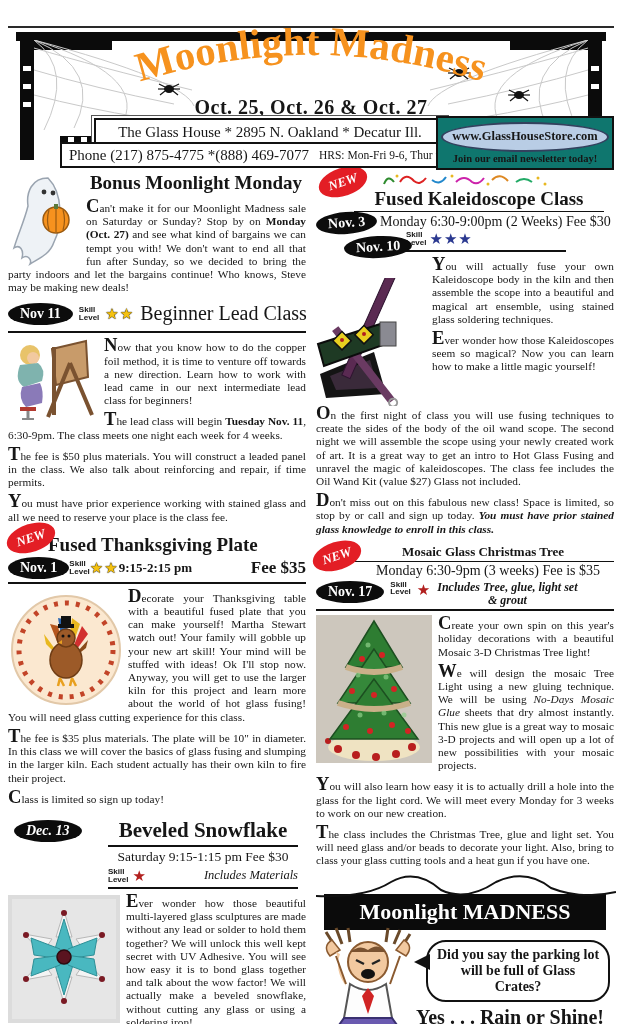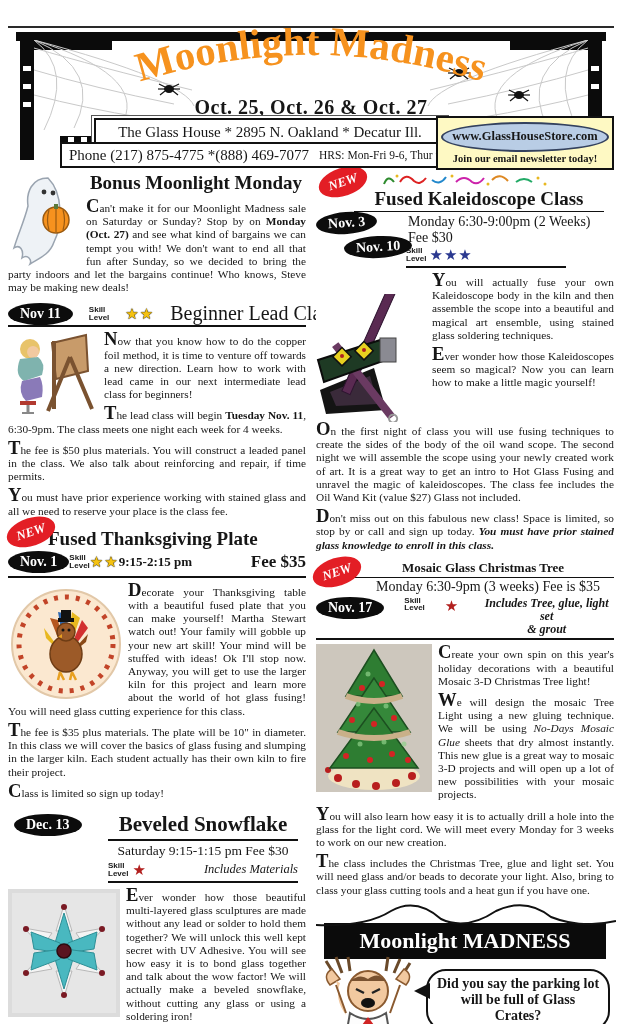--- a/index.html
+++ b/index.html
@@ -26,21 +26,21 @@
     background:#fff; border:2px solid #111; box-shadow:0 0 0 2px #fff, 0 0 0 3px #555;
     display:flex; align-items:center; justify-content:center; font-size:15px; }
   .mh-checker { position:absolute; top:110px; left:52px; width:360px; height:10px; z-index:3;
     background:repeating-linear-gradient(90deg,#0b0b0b 0 7px,#fff 7px 13px);
     border:1px solid #0b0b0b; }
   .mh-phonebar { position:absolute; top:116px; left:52px; width:386px; height:26px; z-index:5;
     background:#fff; border:2px solid #111; display:flex; align-items:center; padding:0 7px; gap:10px; }
   .mh-phone { font-size:15px; white-space:nowrap; }
   .mh-hours { font-size:11.5px; white-space:nowrap; }
   .mh-webbox { position:absolute; top:90px; right:0px; width:178px; height:54px; z-index:5;
-    background:#fef9c3; border:2px solid #111; display:flex; flex-direction:column;
+    background:#0f766e; border:2px solid #111; display:flex; flex-direction:column;
     align-items:center; justify-content:space-evenly; padding:2px; }
   .mh-oval { width:168px; height:30px; border-radius:50%; background:#B9CDE5; border:2px solid #33415e;
     display:flex; align-items:center; justify-content:center; font-weight:bold; font-size:12.5px; }
   .mh-cta { font-weight:bold; font-size:10.5px; }
   .spider { position:absolute; z-index:2; }
   
   .columns { position:absolute; top:172px; left:8px; width:606px; display:flex; gap:10px; }
   .col { width:298px; }
   p.body { font-size:11.3px; line-height:1.17; text-align:justify; margin:5px 0; }
   p.body.dc::first-letter { font-size:1.65em; font-weight:bold; line-height:0.75; }
@@ -56,56 +56,56 @@
   .stars.navy { color:#2B3990; }
   .stars.red  { color:#B2201F; }
   .rule2 { border-bottom:2px solid #111; }
   .sec-title { font-weight:bold; text-align:center; }
   
   .bonus { position:relative; min-height:118px; }
   .bonus .ghost { float:left; width:72px; height:92px; margin:2px 4px 0 2px; }
   .bonus h2 { font-size:19px; margin:0 0 2px 0; text-align:center; }
   
   .lead { margin-top:8px; }
-  .lead-head { display:flex; align-items:center; gap:16px; padding-bottom:0; }
+  .lead-head { display:flex; align-items:center; gap:6px; padding-bottom:6px; }
   .lead-head .title { font-size:20px; font-weight:normal; white-space:nowrap; }
   .lead .artist { float:left; width:92px; height:84px; margin:4px 4px 0 0; }
   
   .thx { margin-top:10px; position:relative; }
   .thx .new-badge { position:absolute; left:-2px; top:-10px; z-index:2; }
   .thx h2 { font-size:19px; margin-left:40px; }
   .thx-row { display:flex; align-items:center; padding:1px 0 3px 0; }
   .thx-time { font-weight:bold; font-size:13px; }
   .thx-fee { font-weight:bold; font-size:17px; margin-left:auto; }
   .thx .plate { float:left; width:112px; height:112px; margin:10px 6px 2px 2px; }
   
   .snow { margin-top:12px; position:relative; }
-  .snow-datebadge { position:absolute; left:6px; top:2px; }
+  .snow-datebadge { position:absolute; left:6px; top:2px;font-style:italic; }
   .snow h2 { font-size:21px; margin-left:100px; width:190px; padding-bottom:2px; }
   .snow-sched { margin-left:100px; width:190px; font-size:13.5px; text-align:center; padding:2px 0; }
   .snow-skillrow { margin-left:100px; width:190px; display:flex; align-items:center; gap:4px; padding-bottom:2px; }
   .snow-inc { font-style:italic; font-size:12.5px; margin-left:auto; }
   .snow .photo { float:left; width:112px; height:128px; margin:6px 6px 2px 0; background:#d9d9d9; }
   
   .kal { position:relative; }
   .kal .new-badge { position:absolute; left:2px; top:-4px; }
   .kal .confetti { display:block; margin:0 auto; }
   .kal h2 { font-size:19px; padding-bottom:1px; border-bottom:1.5px solid #111; margin:0 0 2px 38px; width:250px; text-align:center;}
-  .kal-sched { font-size:14px; margin-left:92px; }
+  .kal-sched { font-size:14px; margin-left:64px; }
   .kal-skill { margin-left:90px; display:flex; align-items:center; gap:3px; width:160px; padding-bottom:2px; }
   .kal-d1 { position:absolute; left:0px; top:40px; transform:rotate(-4deg); }
   .kal-d2 { position:absolute; left:28px; top:64px; transform:rotate(-3deg); }
   .kal .photo { float:left; width:110px; height:128px; margin:26px 6px 0 0; }
   .kal-body1 { margin-left:0; }
   
   .moz { margin-top:8px; position:relative; }
   .moz .new-badge { position:absolute; left:-4px; top:-2px; }
   .moz h2 { font-size:13px; margin-left:36px; width:262px; padding-bottom:1px; border-bottom:1.5px solid #111; text-align:center; }
   .moz-sched { font-size:14px; margin-left:60px; padding-top:1px; }
-  .moz-row { display:flex; align-items:flex-start; gap:20px; padding:2px 0 2px 0; }
+  .moz-row { display:flex; align-items:flex-start; gap:6px; padding:2px 0 2px 0; }
   .moz-inc { font-style:italic; font-weight:bold; font-size:12px; text-align:center; line-height:1.1; }
   .moz .photo { float:left; width:116px; height:148px; margin:4px 6px 2px 0; background:#cdc7bd; }
   
   .mad { margin-top:6px; position:relative; }
   .mad .wave { display:block; margin:0 auto -6px auto; }
   .mad-banner { width:282px; margin:0 auto; background:#0b0b0b; color:#fff; text-align:center;
     font-weight:bold; font-size:22px; padding:3px 0; border:2px solid #0b0b0b; }
   .mad-man { position:absolute; left:0px; top:52px; }
   .mad-bubble { position:relative; margin:10px 4px 4px 110px; border:2.5px solid #111; border-radius:20px;
     padding:5px 8px; font-weight:bold; font-size:14px; text-align:center; line-height:1.15; background:#fff; }

